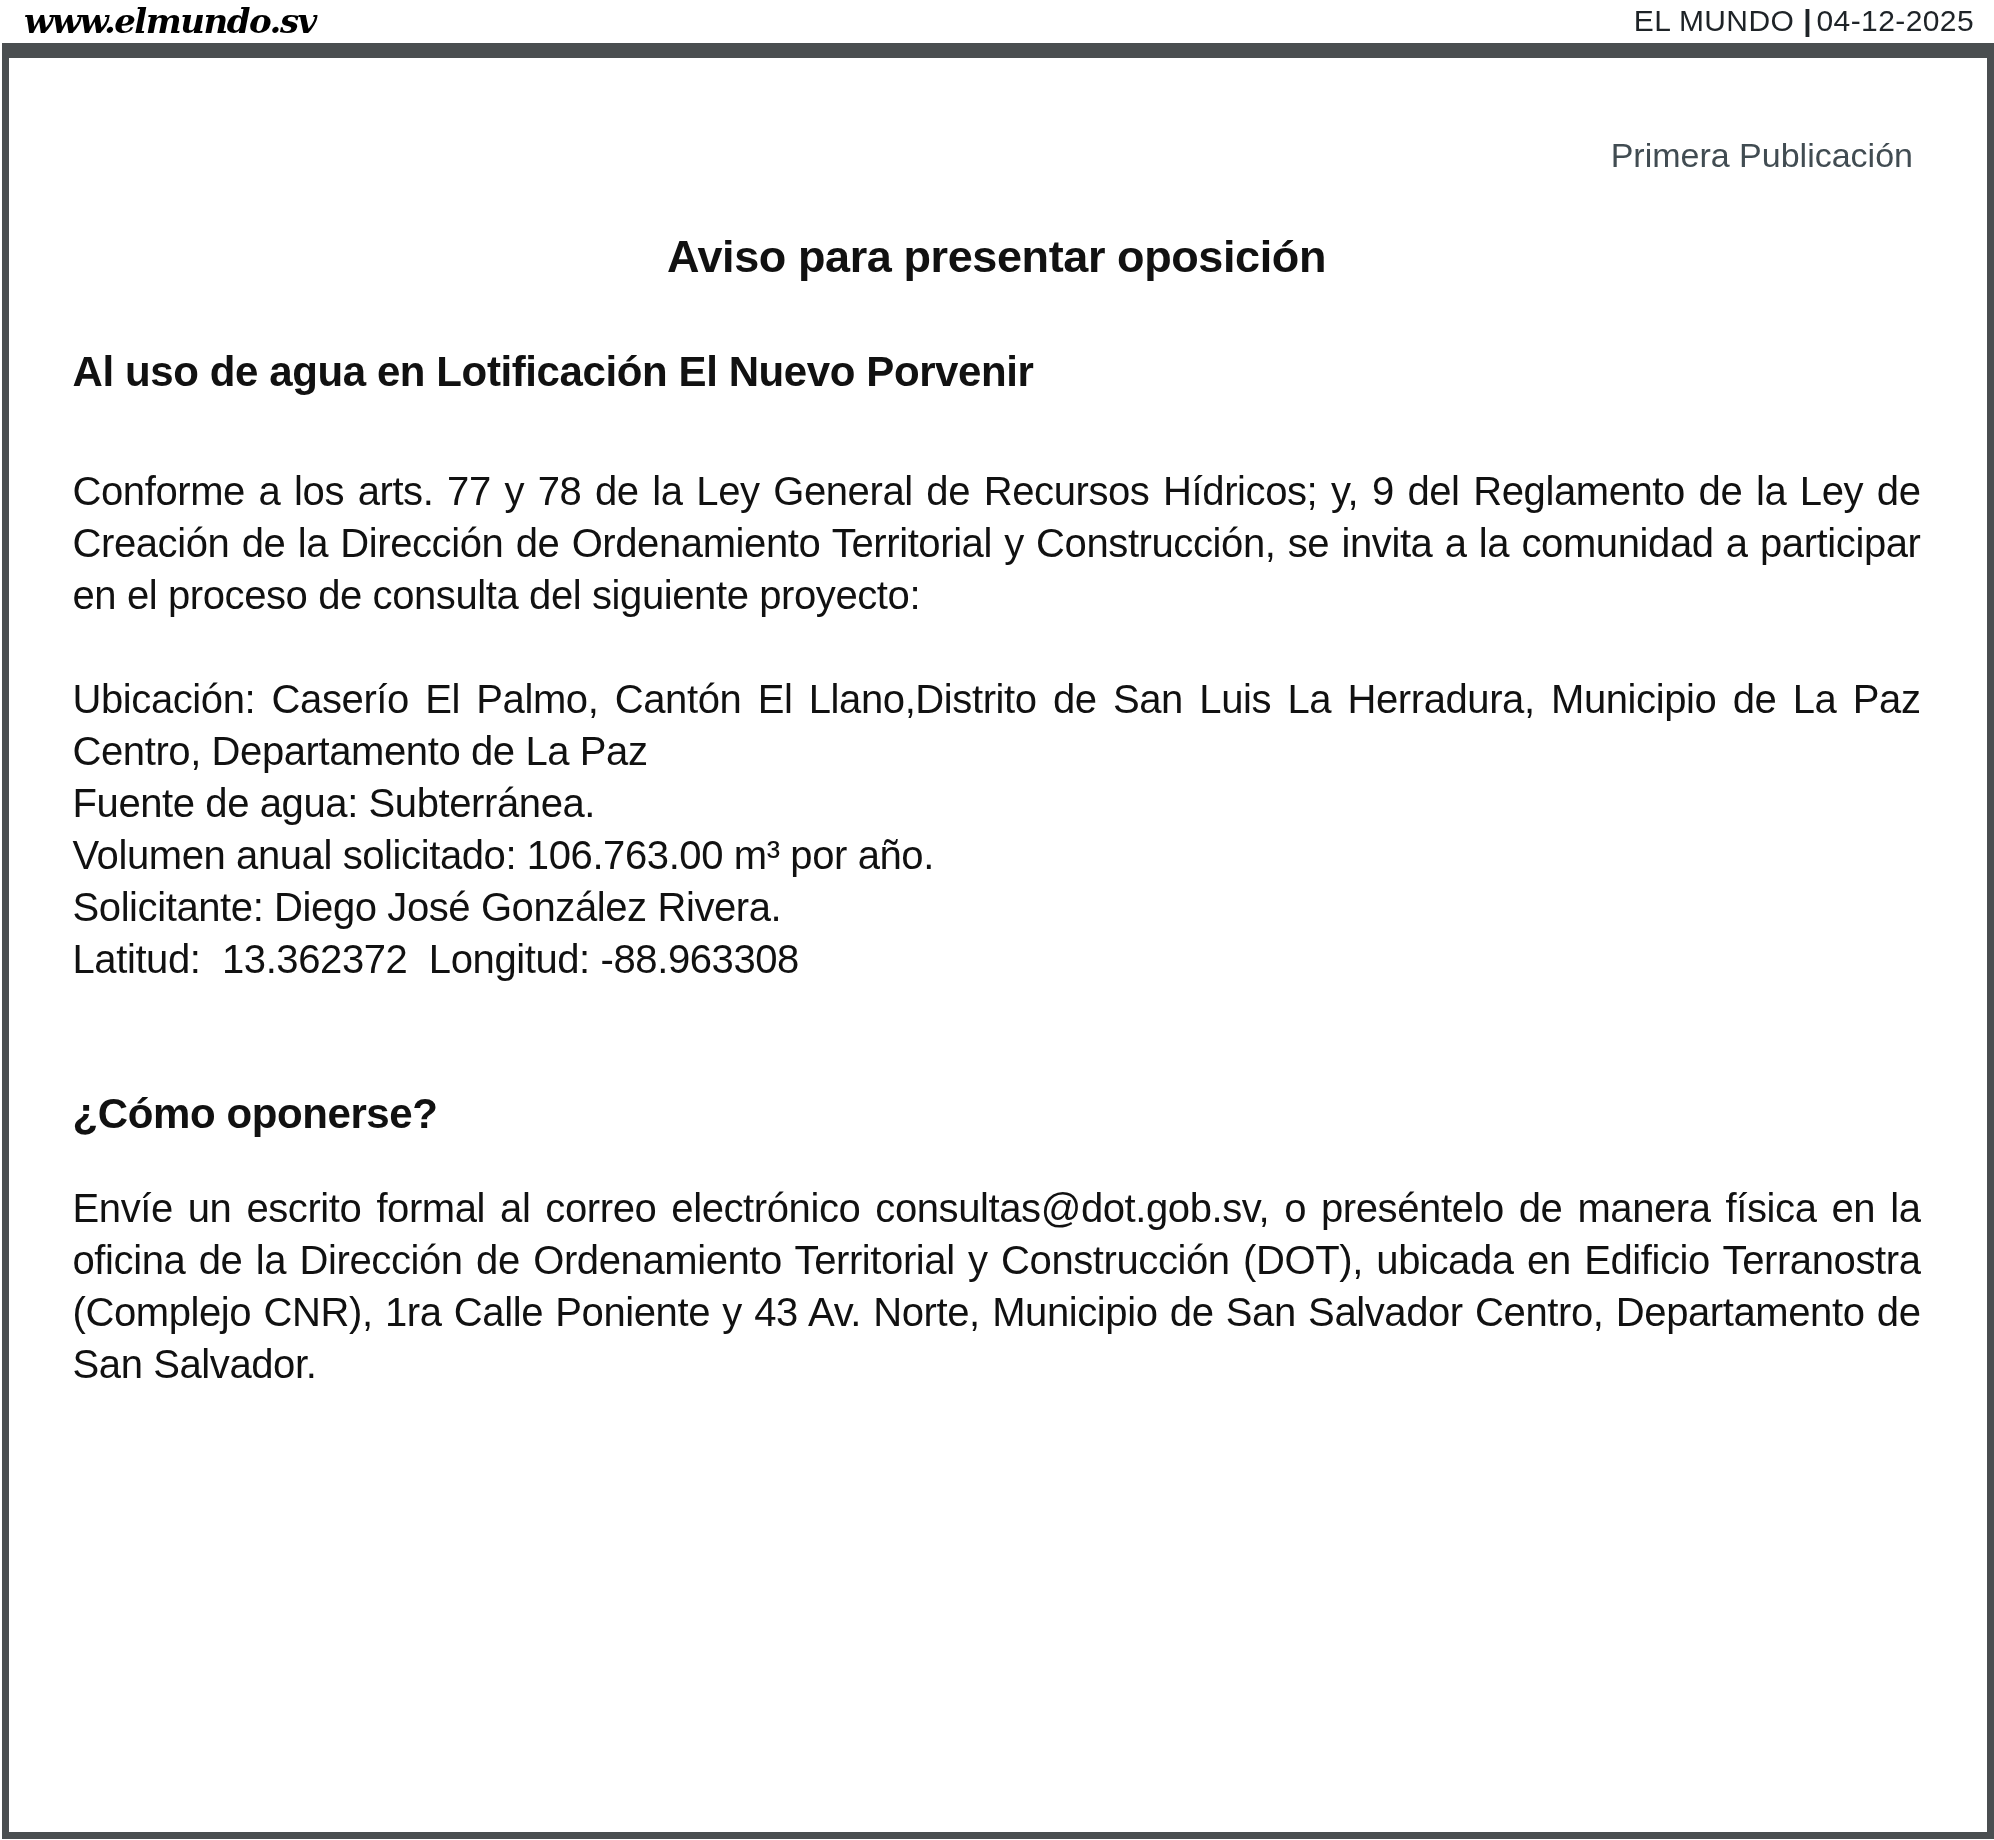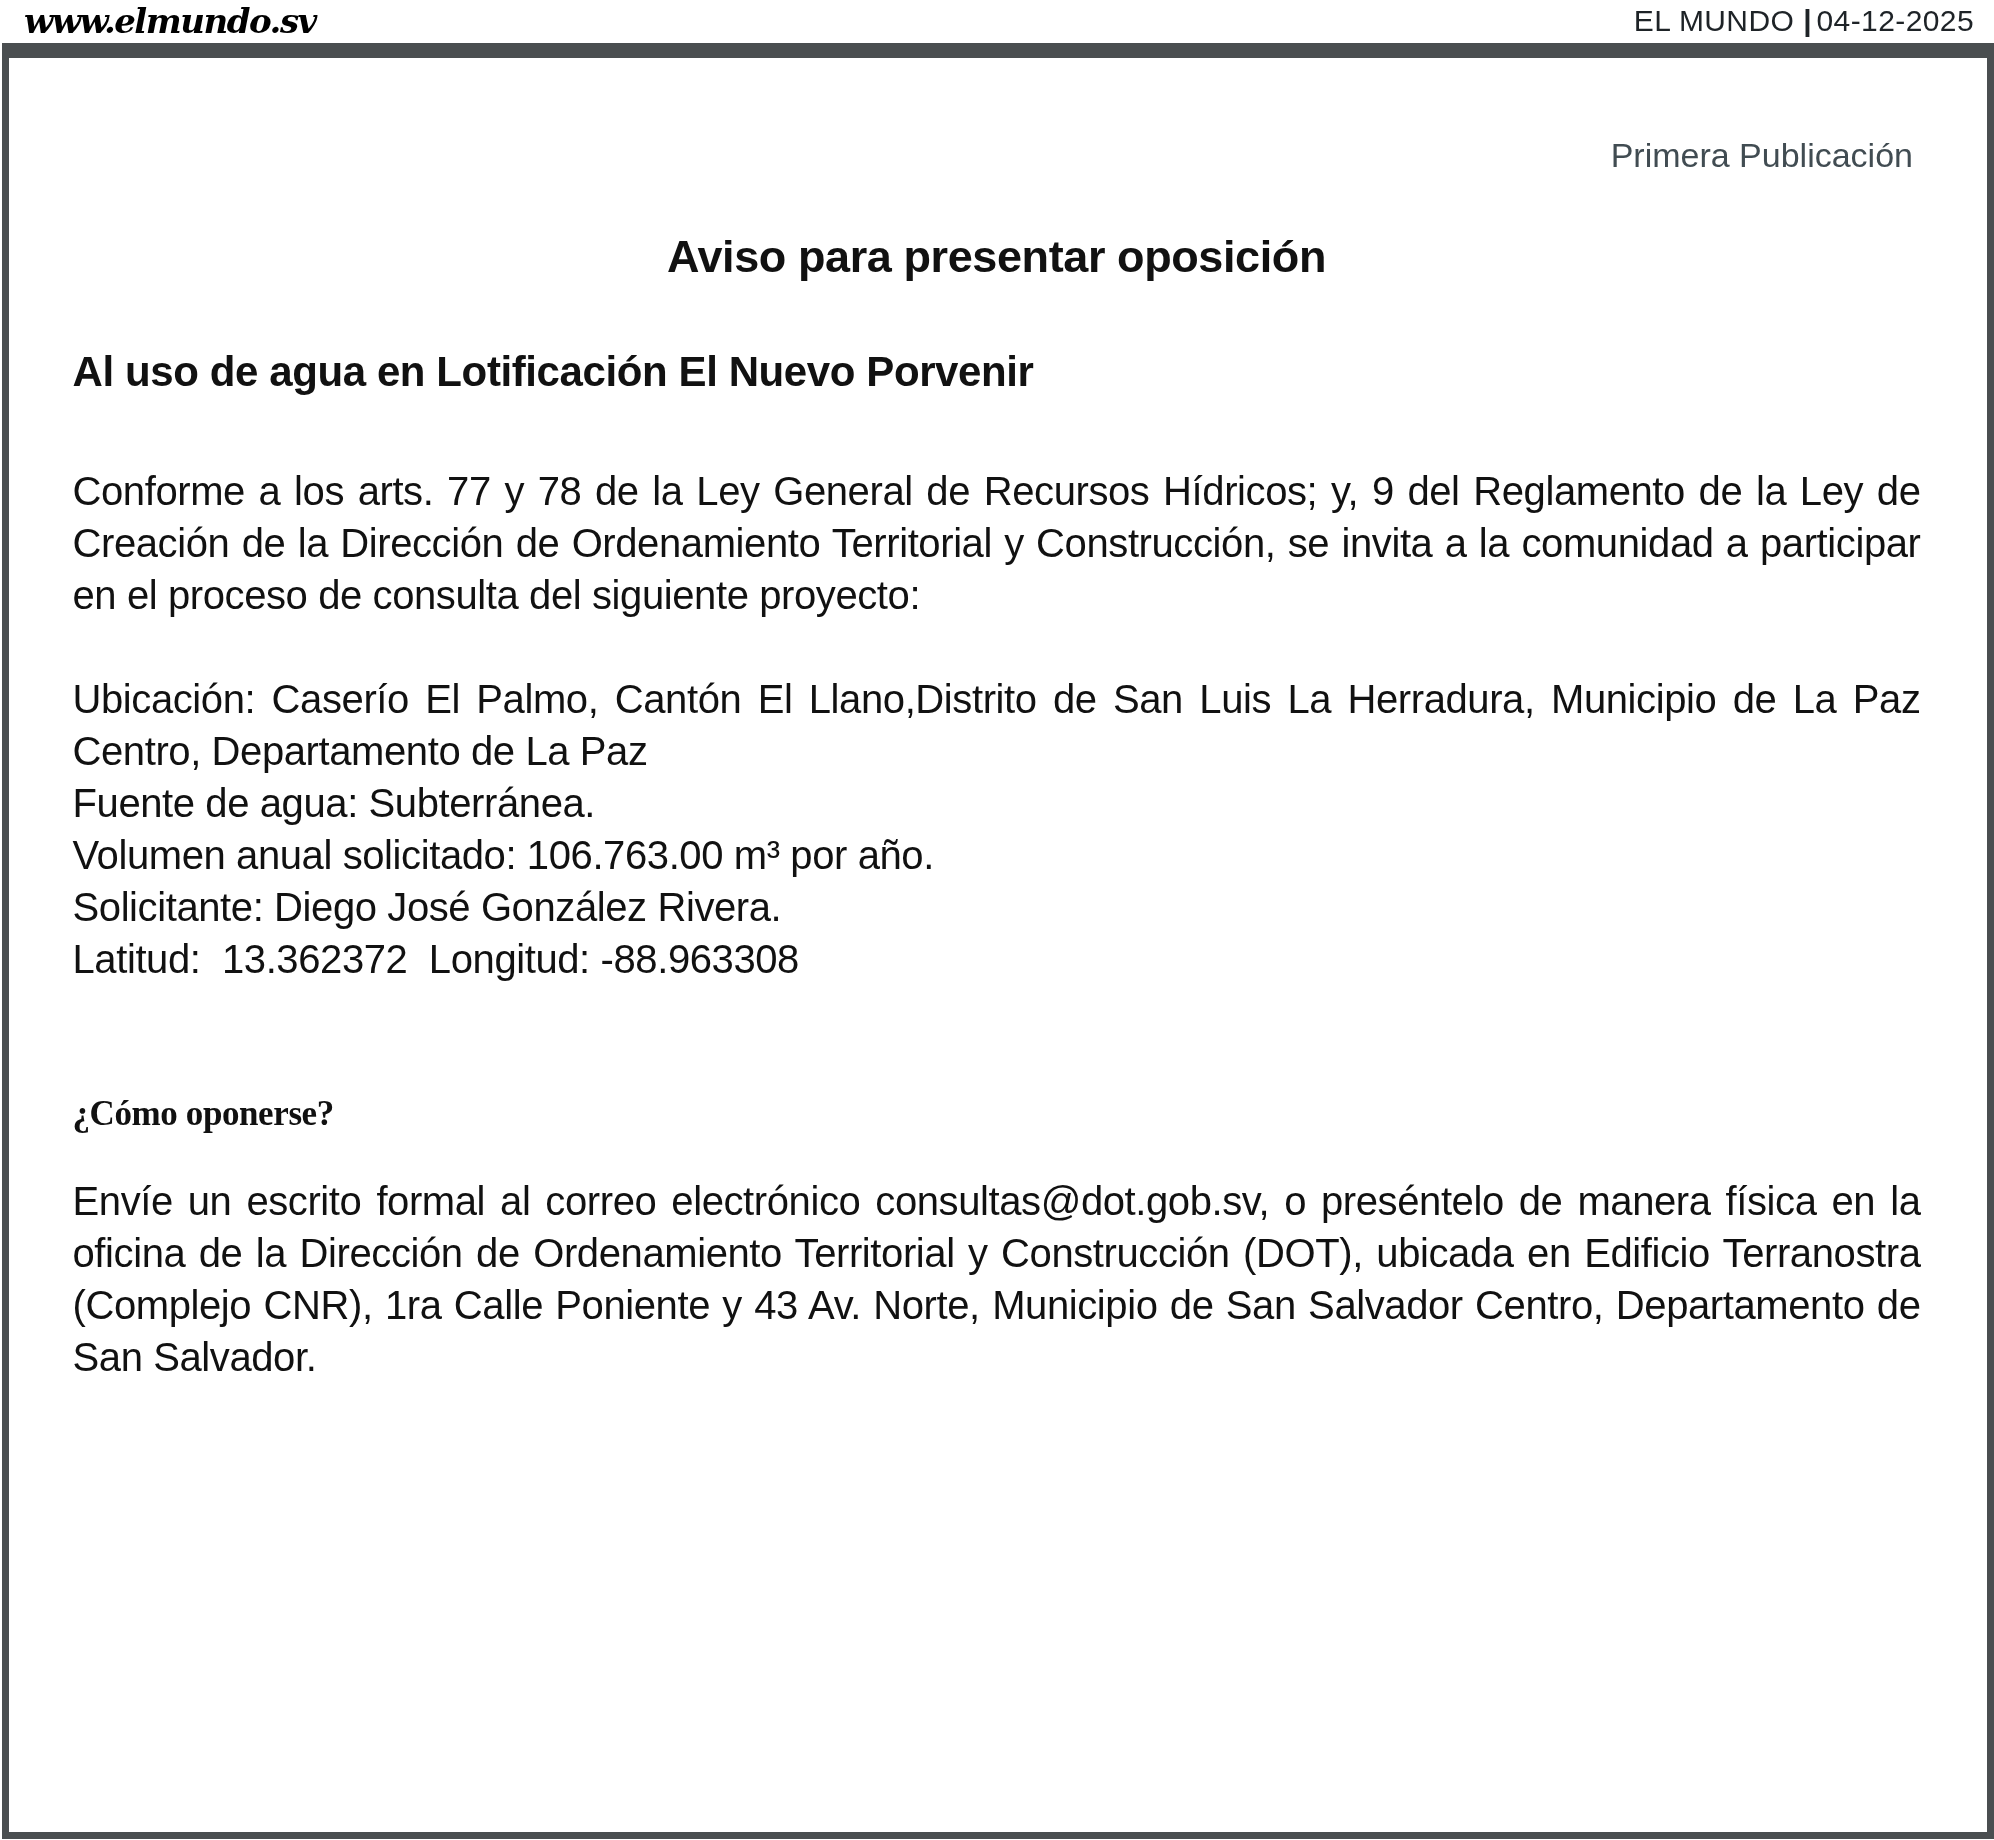--- a/index.html
+++ b/index.html
@@ -72,24 +72,23 @@
     letter-spacing:-0.4px;
     text-align:justify;
   }
   .intro{margin-top:69px;}
   .details{margin-top:52px;}
   .detail-line{margin:0;}
   .pre{white-space:pre-wrap;}
   .plazo{margin-top:52px;}
   .como-heading{
     font-weight:bold;
-    font-size:35px;line-height:52px;
+    font-size:42px;line-height:52px;
     margin-top:103px;
     letter-spacing:-0.4px;
-    font-family:Liberation Serif, serif;
   }
   .como-body{margin-top:3px;}
 </style>
 </head>
 <body>
 
 <header class="page-strip">
   <span class="masthead">www.elmundo.sv</span>
   <span class="pub-date">
     <span class="pub-name">EL MUNDO</span><span class="sep">|</span><span class="date">04-12-2025</span>

